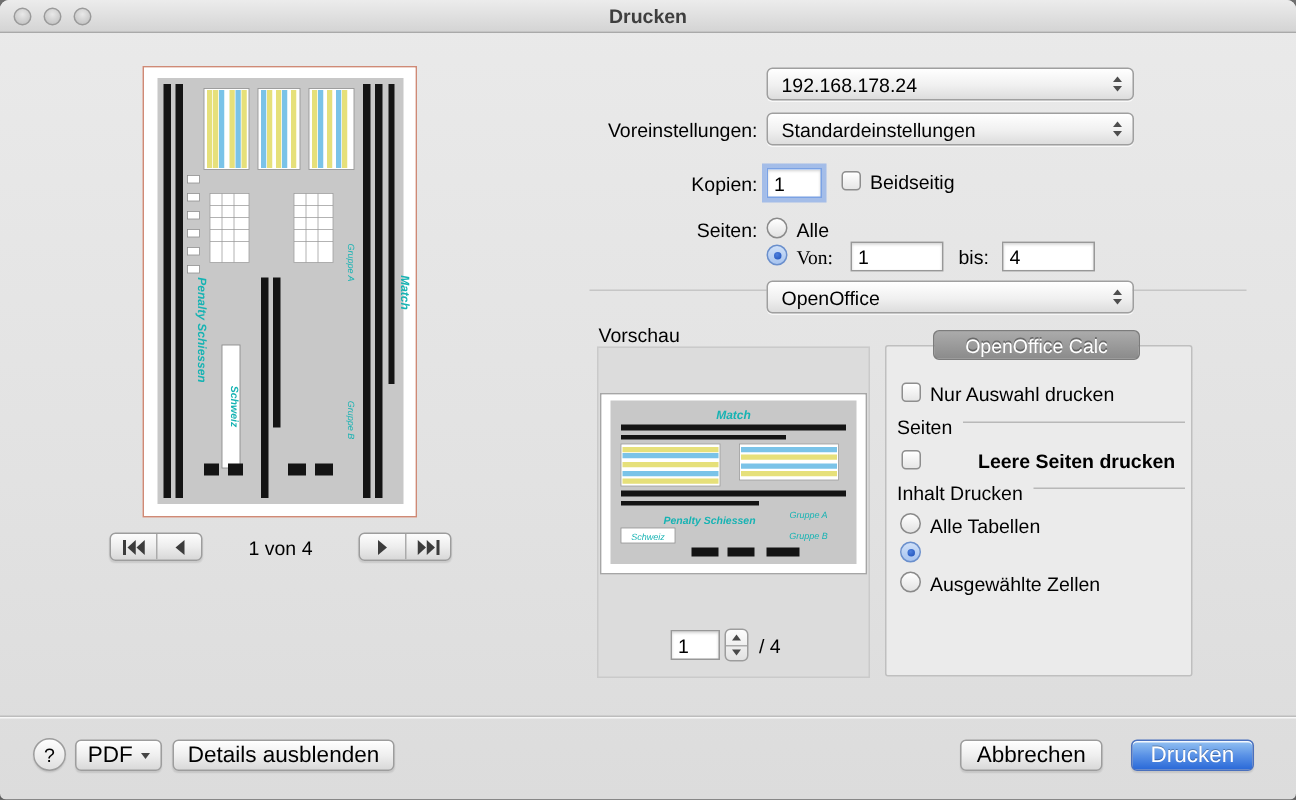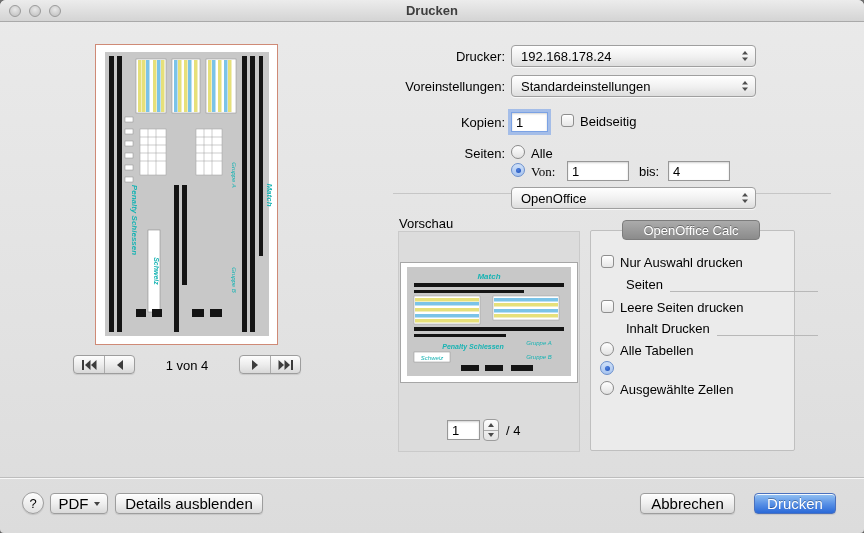--- a/index.html
+++ b/index.html
@@ -64,21 +64,21 @@
   .seg { position:absolute; display:flex; border:1px solid #9d9d9d; border-radius:4px; overflow:hidden;
     background:linear-gradient(180deg,#fdfdfd,#ededed 50%,#d8d8d8); box-shadow:0 1px 1px rgba(0,0,0,.10); }
   .seg .segbtn { width:30px; height:17px; display:flex; align-items:center; justify-content:center; }
   .seg .segbtn + .segbtn { border-left:1px solid #ababab; }
   .groupbox { position:absolute; border:1px solid #bfbfbf; border-radius:2px; background:#ebebeb; }
   .grouptab {
     position:absolute; border:1px solid #7c7c7c; border-radius:4px;
     background:linear-gradient(180deg,#ababab,#8b8b8b); color:#fff; text-shadow:0 -1px 0 rgba(0,0,0,.35);
     text-align:center; line-height:19px; z-index:4;
   }
-  .sectionhead { position:absolute; display:flex; align-items:flex-end;margin-left:28px; }
+  .sectionhead { position:absolute; display:flex; align-items:flex-start; }
   .sectionhead .rule { flex:1; height:1px; background:#b8b8b8; margin-left:7px; margin-top:4px; }
   .stepper { position:absolute; width:16px; height:22px; border:1px solid #9d9d9d; border-radius:4px; overflow:hidden;
     background:linear-gradient(180deg,#fdfdfd,#e2e2e2); display:flex; flex-direction:column; }
   .stepper .half { flex:1; display:flex; align-items:center; justify-content:center; }
   .stepper .half + .half { border-top:1px solid #ababab; }
   .tri-up { width:0; height:0; border-left:3.5px solid transparent; border-right:3.5px solid transparent; border-bottom:4.5px solid #4a4a4a; }
   .tri-down { width:0; height:0; border-left:3.5px solid transparent; border-right:3.5px solid transparent; border-top:4.5px solid #4a4a4a; }
   .caret-down { width:0; height:0; border-left:3.5px solid transparent; border-right:3.5px solid transparent; border-top:4.5px solid #444; margin-left:5px; }
   .previewpage { position:absolute; background:#fff; border:1px solid #cf8a76; }
   .vorschau-box { position:absolute; background:#dcdcdc; border:1px solid #cacaca; }
@@ -212,21 +212,20 @@
     </div>
     <div class="segbtn">
       <svg width="16" height="10" viewBox="0 0 16 10">
         <path d="M0.5 0 L6 5 L0.5 10 Z" fill="#3c3c3c"></path>
         <path d="M6.5 0 L12 5 L6.5 10 Z" fill="#3c3c3c"></path>
         <rect x="13" y="0" width="2" height="10" fill="#3c3c3c"></rect>
       </svg>
     </div>
   </div>
 
-  <div class="label" style="left:280px; top:49px; width:225px;">Drucker:</div>
   <div class="popup" style="left:511px; top:45px; width:245px;">
     <span>192.168.178.24</span>
     <span class="arrows">
       <svg width="8" height="12" viewBox="0 0 8 12">
           <path d="M4 1 L7 4.6 L1 4.6 Z" fill="#4e4e4e"></path>
           <path d="M4 11 L7 7.4 L1 7.4 Z" fill="#4e4e4e"></path>
         </svg>
     </span>
   </div>
 
@@ -321,21 +320,21 @@
 
   <span class="checkbox" style="left:601px; top:255px;"></span>
   <span class="ctl-label" style="left:620px; top:255px;">Nur Auswahl drucken</span>
 
   <div class="sectionhead" style="left:598px; top:277px; width:192px;">
     <span>Seiten</span>
     <span class="rule"></span>
   </div>
 
   <span class="checkbox" style="left:601px; top:300px;"></span>
-  <span class="ctl-label" style="left:620px; top:300px;">Leere Seiten drucken</span>
+  <span class="ctl-label" style="left:652px; top:300px;font-weight:bold;">Leere Seiten drucken</span>
 
   <div class="sectionhead" style="left:598px; top:321px; width:192px;">
     <span>Inhalt Drucken</span>
     <span class="rule"></span>
   </div>
 
   <span class="radio" style="left:600px; top:342px;"></span>
   <span class="ctl-label" style="left:620px; top:343px;">Alle Tabellen</span>
   <span class="radio selected" style="left:600px; top:361px;"></span>
   <span class="radio" style="left:600px; top:381px;"></span>

